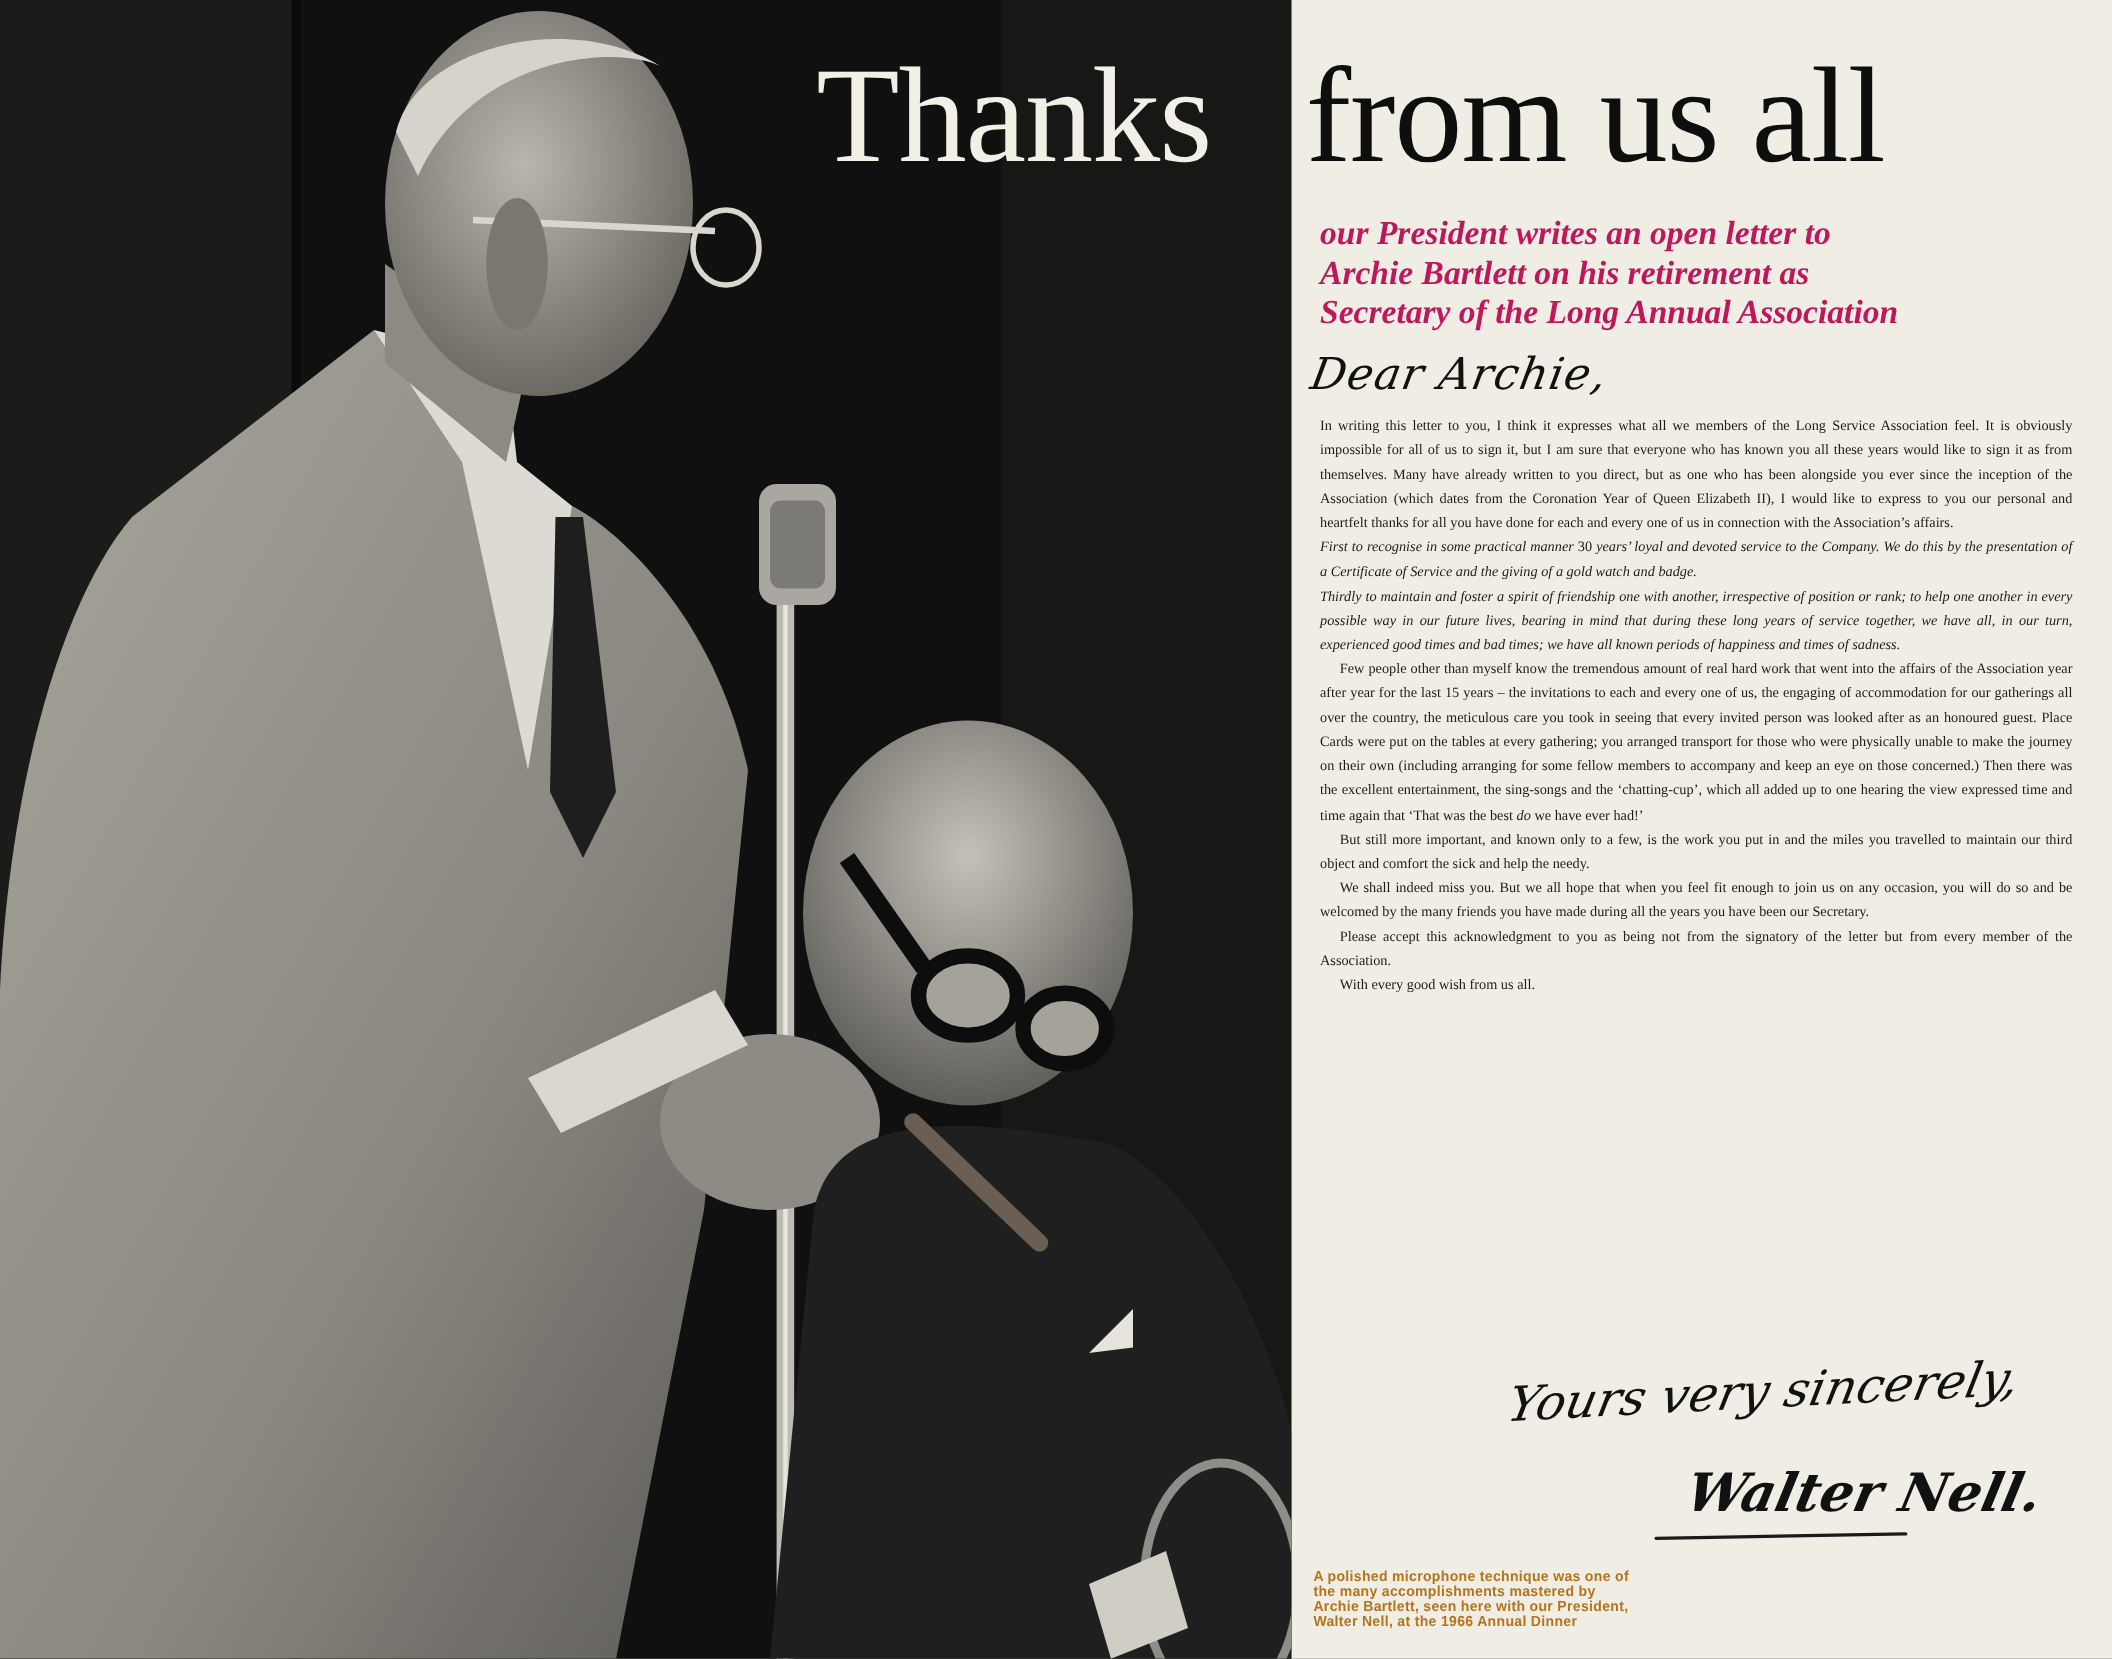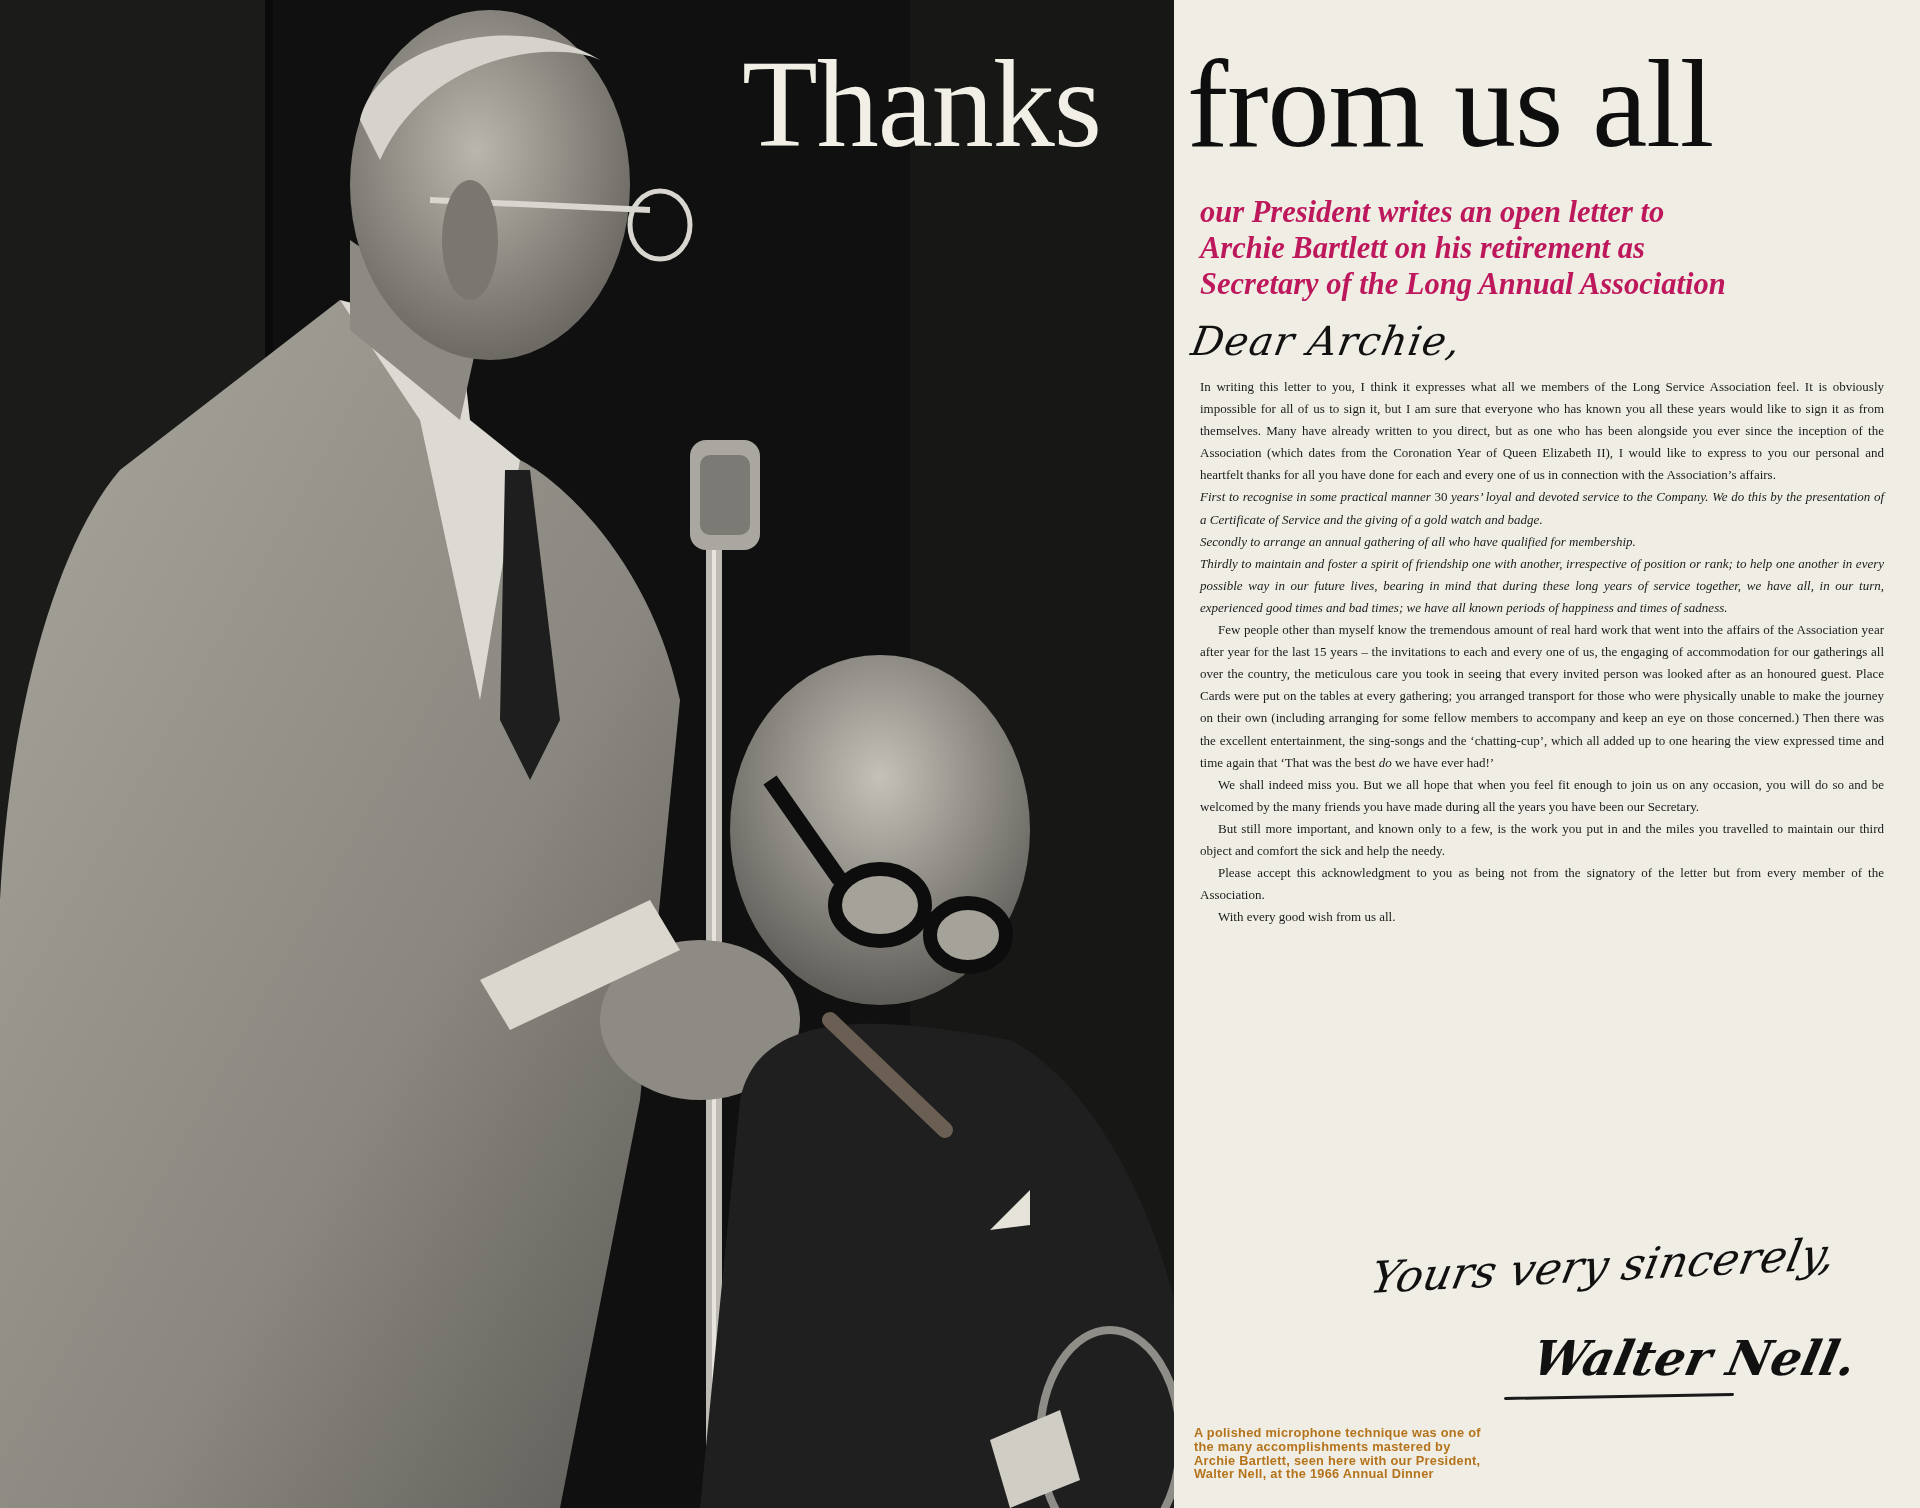--- a/index.html
+++ b/index.html
@@ -111,25 +111,24 @@
     <div>our President writes an open letter to</div>
     <div>Archie Bartlett on his retirement as</div>
     <div>Secretary of the Long Annual Association</div>
   </div>
 
   <div class="salutation">Dear Archie,</div>
 
   <div class="body">
     <p>In writing this letter to you, I think it expresses what all we members of the Long Service Association feel. It is obviously impossible for all of us to sign it, but I am sure that everyone who has known you all these years would like to sign it as from themselves. Many have already written to you direct, but as one who has been alongside you ever since the inception of the Association (which dates from the Coronation Year of Queen Elizabeth II), I would like to express to you our personal and heartfelt thanks for all you have done for each and every one of us in connection with the Association’s affairs.</p>
     <p class="it"><span>First to recognise in some practical manner </span><span class="num">30</span><span> years’ loyal and devoted service to the Company. We do this by the presentation of a Certificate of Service and the giving of a gold watch and badge.</span></p>
-    <p class="it">Secondly to arrange an annual gathering of all who have qualified for membership.</p>
     <p class="it">Thirdly to maintain and foster a spirit of friendship one with another, irrespective of position or rank; to help one another in every possible way in our future lives, bearing in mind that during these long years of service together, we have all, in our turn, experienced good times and bad times; we have all known periods of happiness and times of sadness.</p>
     <p class="indent"><span>Few people other than myself know the tremendous amount of real hard work that went into the affairs of the Association year after year for the last 15 years – the invitations to each and every one of us, the engaging of accommodation for our gatherings all over the country, the meticulous care you took in seeing that every invited person was looked after as an honoured guest. Place Cards were put on the tables at every gathering; you arranged transport for those who were physically unable to make the journey on their own (including arranging for some fellow members to accompany and keep an eye on those concerned.) Then there was the excellent entertainment, the sing-songs and the ‘chatting-cup’, which all added up to one hearing the view expressed time and time again that ‘That was the best </span><em>do</em><span> we have ever had!’</span></p>
+    <p class="indent">But still more important, and known only to a few, is the work you put in and the miles you travelled to maintain our third object and comfort the sick and help the needy.</p>
     <p class="indent">We shall indeed miss you. But we all hope that when you feel fit enough to join us on any occasion, you will do so and be welcomed by the many friends you have made during all the years you have been our Secretary.</p>
-    <p class="indent">But still more important, and known only to a few, is the work you put in and the miles you travelled to maintain our third object and comfort the sick and help the needy.</p>
     <p class="indent">Please accept this acknowledgment to you as being not from the signatory of the letter but from every member of the Association.</p>
     <p class="indent">With every good wish from us all.</p>
   </div>
 
   <div class="closing">Yours very sincerely,</div>
   <div class="signature">Walter Nell.</div>
   <div class="sig-underline"></div>
 
   <div class="caption">
     <div>A polished microphone technique was one of</div>

